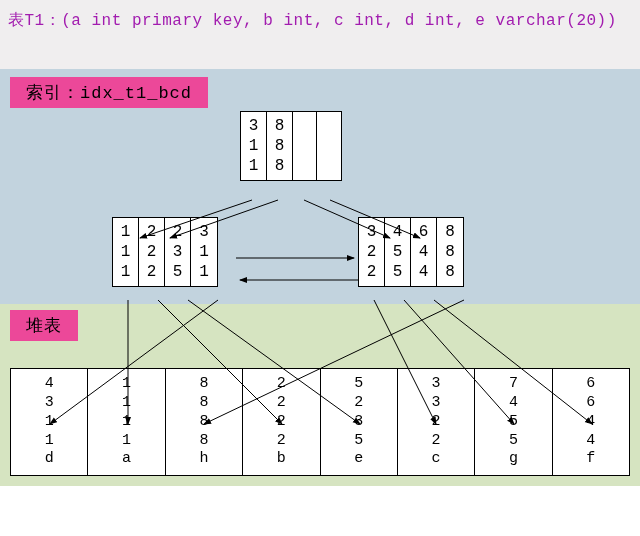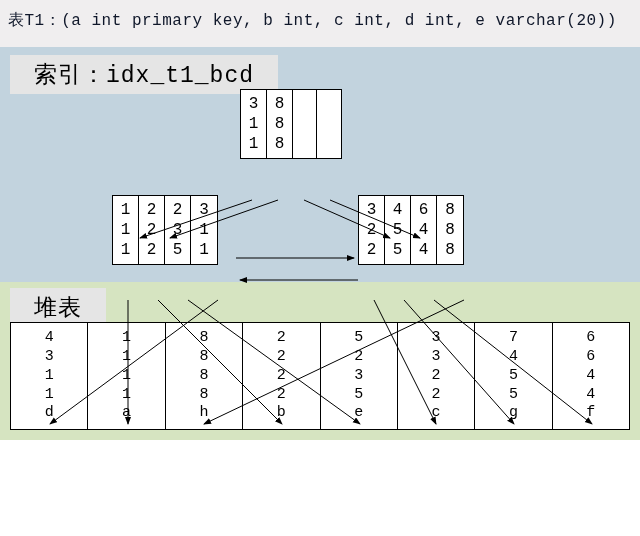--- a/index.html
+++ b/index.html
@@ -7,45 +7,45 @@
     margin: 0;
     font-family: "Courier New", monospace;
     font-size: 16px;
     width: 640px;
     height: 536px;
     background: #fff;
     position: relative;
   }
   .header {
     background: #f0eeef;
-    padding: 10px 8px 2px 8px;
-    color: #0f172a;
+    padding: 10px 8px 24px 8px;
+    color: #a21caf;
   }
   .header .line1 { margin-bottom: 14px; letter-spacing: 0.5px; }
   .header .line2 { letter-spacing: 0.5px; }
 
   .index-section {
     background: #c2d3de;
     padding: 8px 10px 20px 10px;
     position: relative;
     height: 235px;
   }
   .section-label {
-    background: #e5e5e5;
-    padding: 4px 24px;
+    background: #ec4899;
+    padding: 4px 16px;
     display: inline-block;
-    font-size: 23px;
+    font-size: 17px;
     letter-spacing: 1px;
   }
 
   .heap-section {
     background: #d6e4c1;
     padding: 6px 10px 10px 10px;
     position: relative;
-    height: 158px;
+    height: 182px;
   }
 
   .node {
     position: absolute;
     background: #fff;
     border: 1px solid #000;
     display: flex;
   }
   .cell {
     border-right: 1px solid #000;

